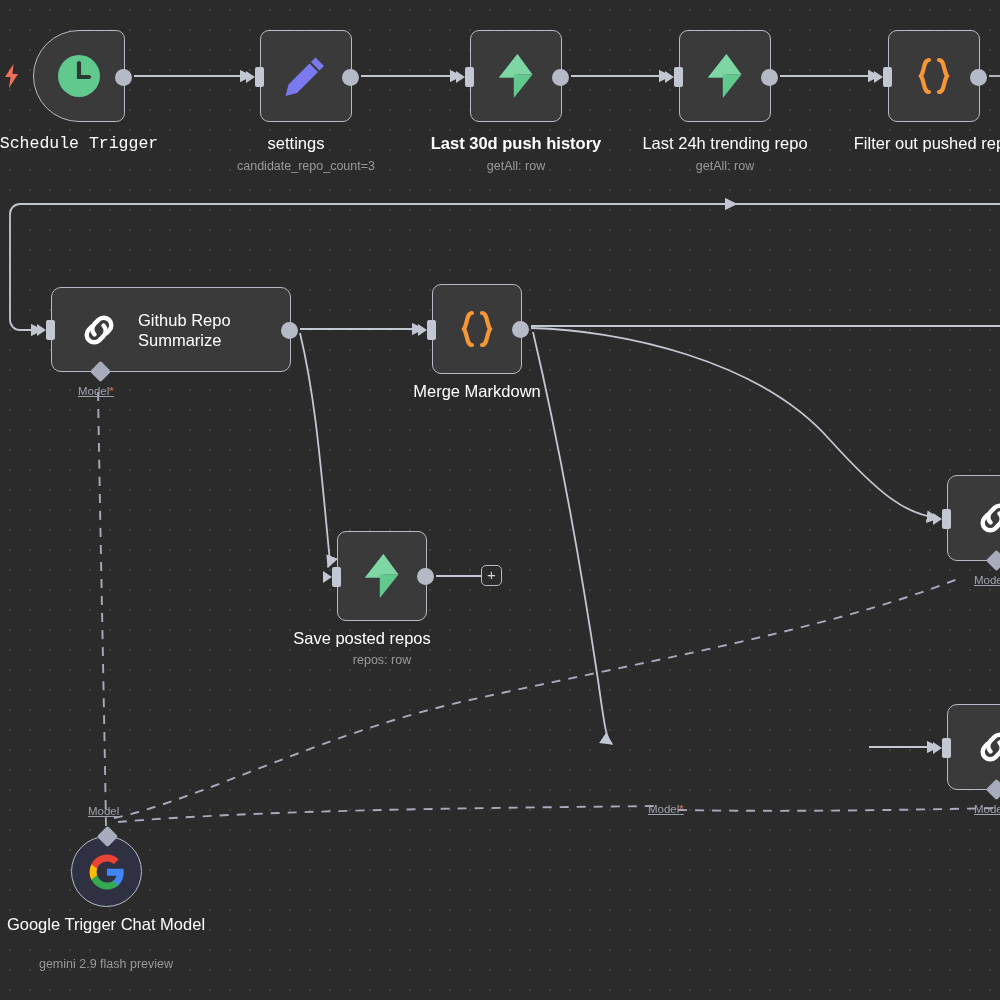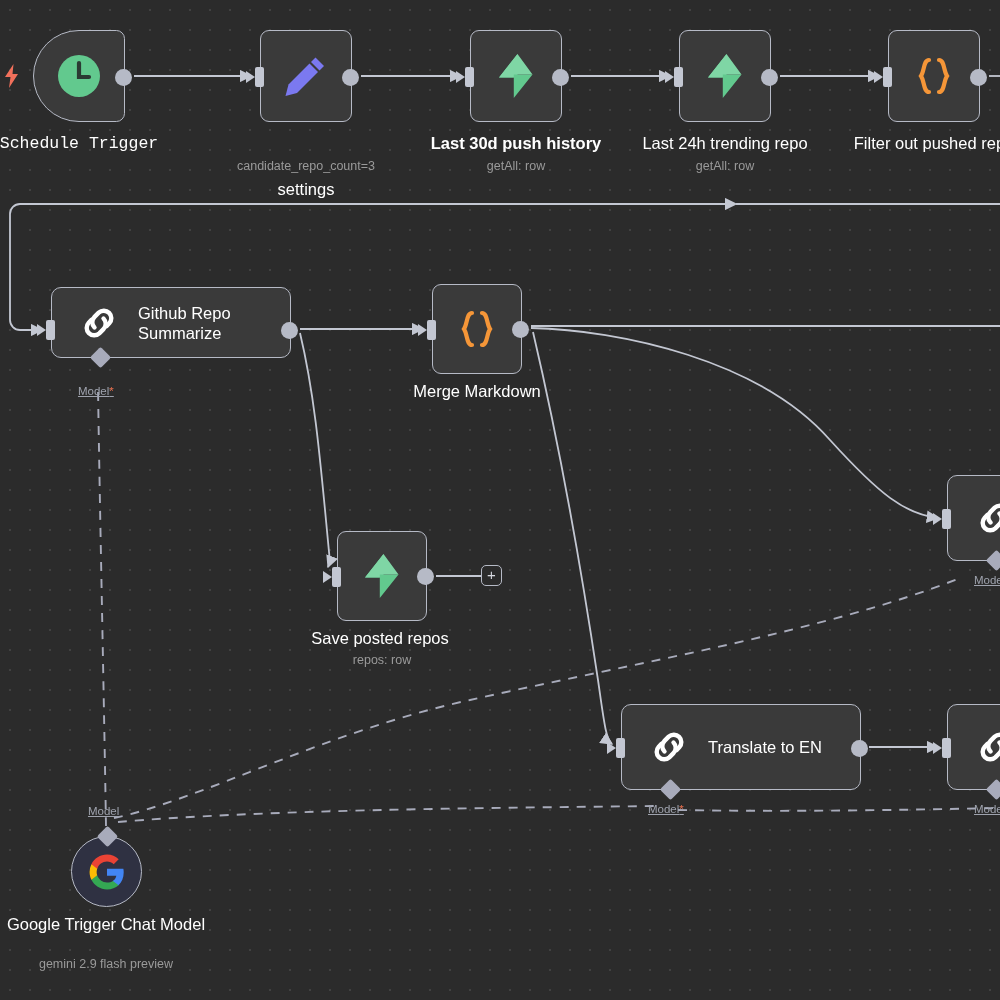--- a/index.html
+++ b/index.html
@@ -141,21 +141,21 @@
   <div class="node" style="left:260px; top:30px; width:92px; height:92px;">
     <div class="port-in" style="left:-6px; top:36px;"></div>
     <span>
       <svg class="icon" width="48" height="48" viewBox="0 0 48 48">
         <path d="M33.5 5.5 l8.5 8.5 -4.5 4.5 -8.5 -8.5 z" fill="#7b79f0"></path>
         <path d="M27.5 11.5 l8.5 8.5 -21 21 -11.5 3 3 -11.5 z" fill="#7b79f0"></path>
       </svg>
     </span>
     <div class="port-out" style="right:-8px; top:38px;"></div>
   </div>
-  <div class="nlabel" style="left:306px; top:134px;margin-top:46px;">settings</div>
+  <div class="nlabel" style="left:296px; top:134px;">settings</div>
   <div class="nsub" style="left:306px; top:159px;">candidate_repo_count=3</div>
 
   <div class="node" style="left:470px; top:30px; width:92px; height:92px;">
     <div class="port-in" style="left:-6px; top:36px;"></div>
     <span>
       <svg class="icon" width="48" height="48" viewBox="0 0 48 48">
         <path d="M25.5 2 L7 25.5 h14.8 V46 L40.5 22.5 H25.5 z" fill="#62c98e"></path>
         <path d="M25.5 2 L7 25.5 h14.8 V22.5 h18.7 z" fill="#7fd6a5"></path>
       </svg>
     </span>
@@ -182,21 +182,21 @@
     <span>
       <svg class="icon" width="48" height="48" viewBox="0 0 48 48">
         <path d="M19 8 C13.5 8 14.5 19 11 24 c3.5 5 2.5 16 8 16" stroke="#f59638" stroke-width="4.2" fill="none" stroke-linecap="round"></path>
         <path d="M29 8 C34.5 8 33.5 19 37 24 c-3.5 5 -2.5 16 -8 16" stroke="#f59638" stroke-width="4.2" fill="none" stroke-linecap="round"></path>
       </svg>
     </span>
     <div class="port-out" style="right:-8px; top:38px;"></div>
   </div>
   <div class="nlabel" style="left:934px; top:134px;">Filter out pushed repo</div>
 
-  <div class="node wide" style="left:51px; top:287px; width:240px; height:71px;">
+  <div class="node wide" style="left:51px; top:287px; width:240px; height:85px;">
     <div class="port-in" style="left:-6px; top:32px;"></div>
     <span>
       <svg class="icon" width="42" height="42" viewBox="0 0 42 42">
         <g stroke="#ffffff" stroke-width="4.4" fill="none" stroke-linecap="round">
           <path d="M16.5 25.5 a7.5 7.5 0 0 1 0 -10.6 l4.2 -4.2 a7.5 7.5 0 0 1 10.6 10.6 l-2.8 2.8"></path>
           <path d="M25.5 16.5 a7.5 7.5 0 0 1 0 10.6 l-4.2 4.2 a7.5 7.5 0 0 1 -10.6 -10.6 l2.8 -2.8"></path>
         </g>
       </svg>
     </span>
     <div class="inner-label">Github Repo
@@ -227,69 +227,55 @@
         <path d="M25.5 2 L7 25.5 h14.8 V46 L40.5 22.5 H25.5 z" fill="#62c98e"></path>
         <path d="M25.5 2 L7 25.5 h14.8 V22.5 h18.7 z" fill="#7fd6a5"></path>
       </svg>
     </span>
     <div class="port-out" style="right:-8px; top:36px;"></div>
   </div>
   <svg width="52" height="4" style="position:absolute; left:436px; top:574px;">
     <path d="M0,2 H52" stroke="#c3c7d2" stroke-width="1.8" fill="none"></path>
   </svg>
   <div class="plus-btn" style="left:481px; top:565px;">+</div>
-  <div class="nlabel" style="left:380px; top:629px;">Save posted repos</div>
+  <div class="nlabel" style="left:362px; top:629px;">Save posted repos</div>
   <div class="nsub" style="left:382px; top:653px;">repos: row</div>
 
-  <div class="node wide" style="left:621px; top:704px; width:240px; height:86px;">
+  <div class="port-name" style="left:648px; top:803px;">
+    <span>Model</span><span class="req">*</span>
+  </div>
+
+  <div class="node wide" style="left:947px; top:475px; width:240px; height:86px;">
     <div class="port-in" style="left:-6px; top:33px;"></div>
     <span>
       <svg class="icon" width="42" height="42" viewBox="0 0 42 42">
         <g stroke="#ffffff" stroke-width="4.4" fill="none" stroke-linecap="round">
           <path d="M16.5 25.5 a7.5 7.5 0 0 1 0 -10.6 l4.2 -4.2 a7.5 7.5 0 0 1 10.6 10.6 l-2.8 2.8"></path>
           <path d="M25.5 16.5 a7.5 7.5 0 0 1 0 10.6 l-4.2 4.2 a7.5 7.5 0 0 1 -10.6 -10.6 l2.8 -2.8"></path>
         </g>
       </svg>
     </span>
-    <div class="inner-label">Translate to EN</div>
-    <div class="port-out" style="right:-8px; top:35px;"></div>
     <div class="diamond" style="left:41px; bottom:-8px;"></div>
   </div>
-  <div class="port-name" style="left:648px; top:803px;">
-    <span>Model</span><span class="req">*</span>
-  </div>
-
-  <div class="node wide" style="left:947px; top:475px; width:240px; height:86px;">
+  <div class="port-name" style="left:974px; top:574px;">
+    <span>Model</span>
+  </div>
+
+  <div class="node wide" style="left:947px; top:704px; width:240px; height:86px;">
     <div class="port-in" style="left:-6px; top:33px;"></div>
     <span>
       <svg class="icon" width="42" height="42" viewBox="0 0 42 42">
         <g stroke="#ffffff" stroke-width="4.4" fill="none" stroke-linecap="round">
           <path d="M16.5 25.5 a7.5 7.5 0 0 1 0 -10.6 l4.2 -4.2 a7.5 7.5 0 0 1 10.6 10.6 l-2.8 2.8"></path>
           <path d="M25.5 16.5 a7.5 7.5 0 0 1 0 10.6 l-4.2 4.2 a7.5 7.5 0 0 1 -10.6 -10.6 l2.8 -2.8"></path>
         </g>
       </svg>
     </span>
     <div class="diamond" style="left:41px; bottom:-8px;"></div>
   </div>
-  <div class="port-name" style="left:974px; top:574px;">
-    <span>Model</span>
-  </div>
-
-  <div class="node wide" style="left:947px; top:704px; width:240px; height:86px;">
-    <div class="port-in" style="left:-6px; top:33px;"></div>
-    <span>
-      <svg class="icon" width="42" height="42" viewBox="0 0 42 42">
-        <g stroke="#ffffff" stroke-width="4.4" fill="none" stroke-linecap="round">
-          <path d="M16.5 25.5 a7.5 7.5 0 0 1 0 -10.6 l4.2 -4.2 a7.5 7.5 0 0 1 10.6 10.6 l-2.8 2.8"></path>
-          <path d="M25.5 16.5 a7.5 7.5 0 0 1 0 10.6 l-4.2 4.2 a7.5 7.5 0 0 1 -10.6 -10.6 l2.8 -2.8"></path>
-        </g>
-      </svg>
-    </span>
-    <div class="diamond" style="left:41px; bottom:-8px;"></div>
-  </div>
   <div class="port-name" style="left:974px; top:803px;">
     <span>Model</span>
   </div>
 
   <div class="node circle" style="left:71px; top:836px; width:71px; height:71px;">
     <span>
       <svg class="icon" width="38" height="38" viewBox="0 0 48 48">
         <path fill="#4285F4" d="M45.1 24.5c0-1.6-.15-3.17-.43-4.68H24v8.86h11.8c-.5 2.7-2.05 5-4.37 6.53v5.42h7.06c4.13-3.8 6.6-9.4 6.6-16.13z"></path>
         <path fill="#34A853" d="M24 46c5.94 0 10.93-1.97 14.57-5.34l-7.06-5.42c-1.96 1.32-4.47 2.1-7.51 2.1-5.77 0-10.66-3.88-12.4-9.1H4.3v5.6C7.92 41.1 15.36 46 24 46z"></path>
         <path fill="#FBBC05" d="M11.6 28.24A13.4 13.4 0 0 1 10.9 24c0-1.47.26-2.9.7-4.24v-5.6H4.3A21.9 21.9 0 0 0 2 24c0 3.55.85 6.9 2.3 9.84l7.3-5.6z"></path>

